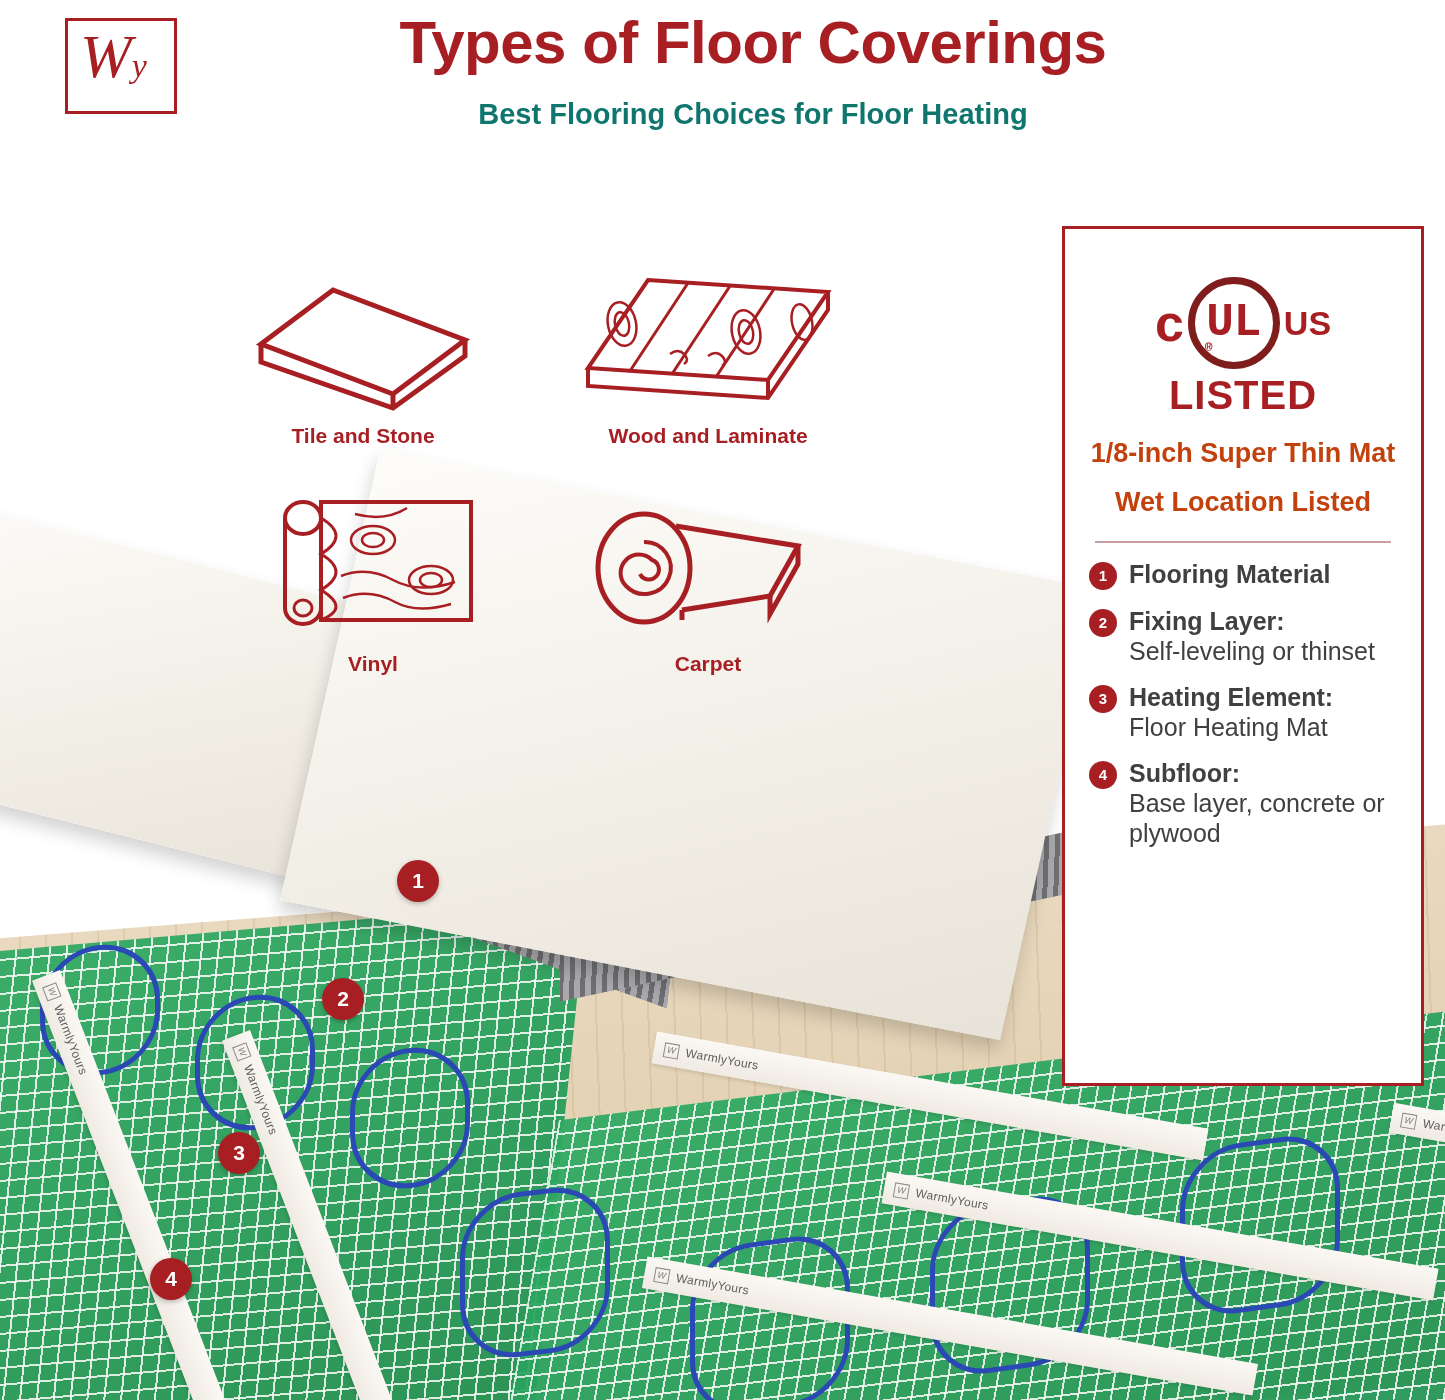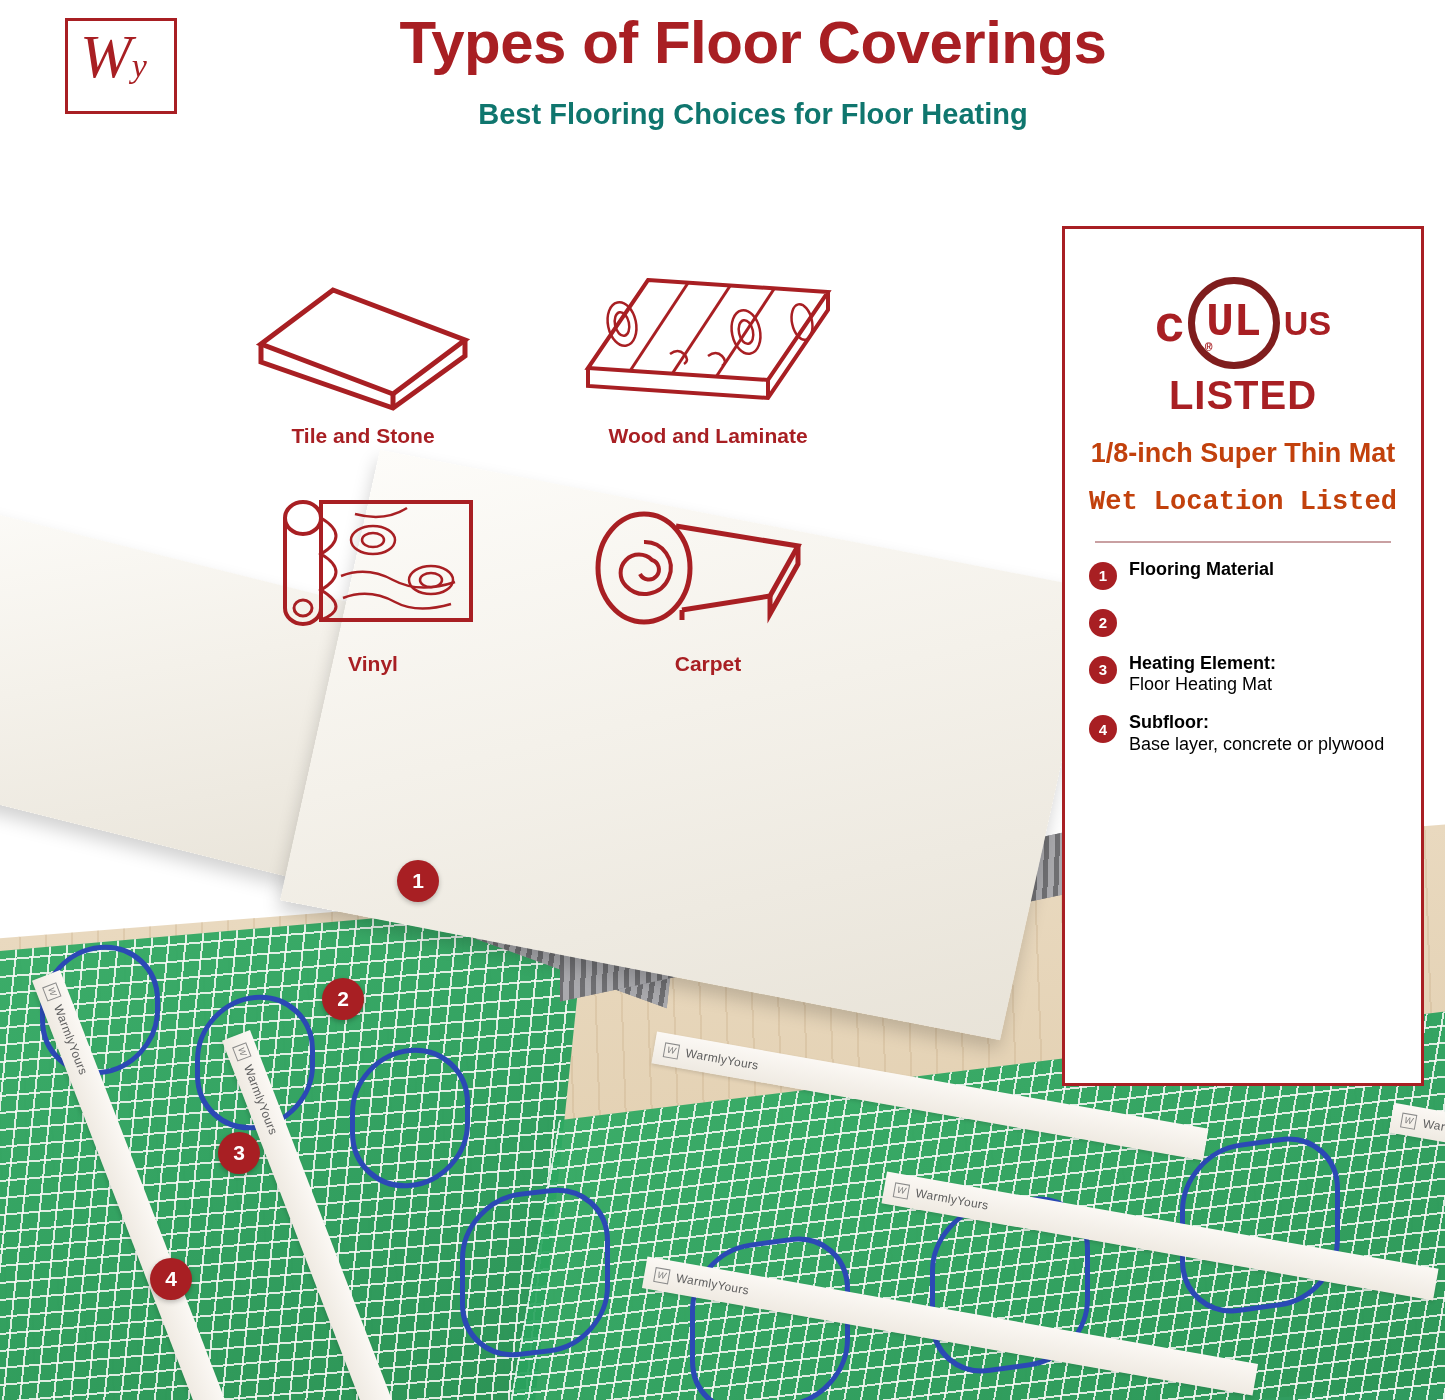--- a/index.html
+++ b/index.html
@@ -170,33 +170,33 @@
   }
   .ul-circle .reg { position: absolute; left: 10px; bottom: 8px; font-size: 13px; }
   .ul-us { font-size: 34px; align-self: center; text-align: right; }
   .ul-listed {
     font-size: 40px; letter-spacing: 1px; margin-top: 6px;
   }
   .ul-headline {
     text-align: center; color: #c2410c; font-weight: bold;
     font-size: 27px; line-height: 1.22; margin-top: 22px;
   }
-  .ul-headline.second { margin-top: 16px; font-family: Liberation Mono, monospace; }
+  .ul-headline.second { margin-top: 16px; }
   .ul-divider { height: 2px; background: #c9a0a2; margin: 22px 6px 16px 6px; }
 
   .legend-item { display: flex; gap: 12px; margin-bottom: 16px; }
   .legend-num {
     flex: none;
     width: 28px; height: 28px; border-radius: 50%;
     background: #a81f23; color: #fff;
     font-size: 15px; font-weight: bold;
     display: flex; align-items: center; justify-content: center;
     margin-top: 3px;
   }
-  .legend-text { color: #000000; font-size: 18px; line-height: 1.2; }
+  .legend-text { color: #404040; font-size: 25px; line-height: 1.2; }
   .legend-text b { font-weight: bold; display: block; }
   .legend-text span { font-weight: normal; }
 </style>
 </head>
 <body>
 
 <div id="photo">
 
   <div class="plywood"></div>
 
@@ -334,20 +334,24 @@
   <div class="legend-item">
     <div class="legend-num">1</div>
     <div class="legend-text">
       <b>Flooring Material</b>
       <span></span>
     </div>
   </div>
 
   <div class="legend-item">
     <div class="legend-num">2</div>
+    <div class="legend-text">
+      <b>Fixing Layer:</b>
+      <span>Self-leveling or thinset</span>
+    </div>
   </div>
 
   <div class="legend-item">
     <div class="legend-num">3</div>
     <div class="legend-text">
       <b>Heating Element:</b>
       <span>Floor Heating Mat</span>
     </div>
   </div>
 

